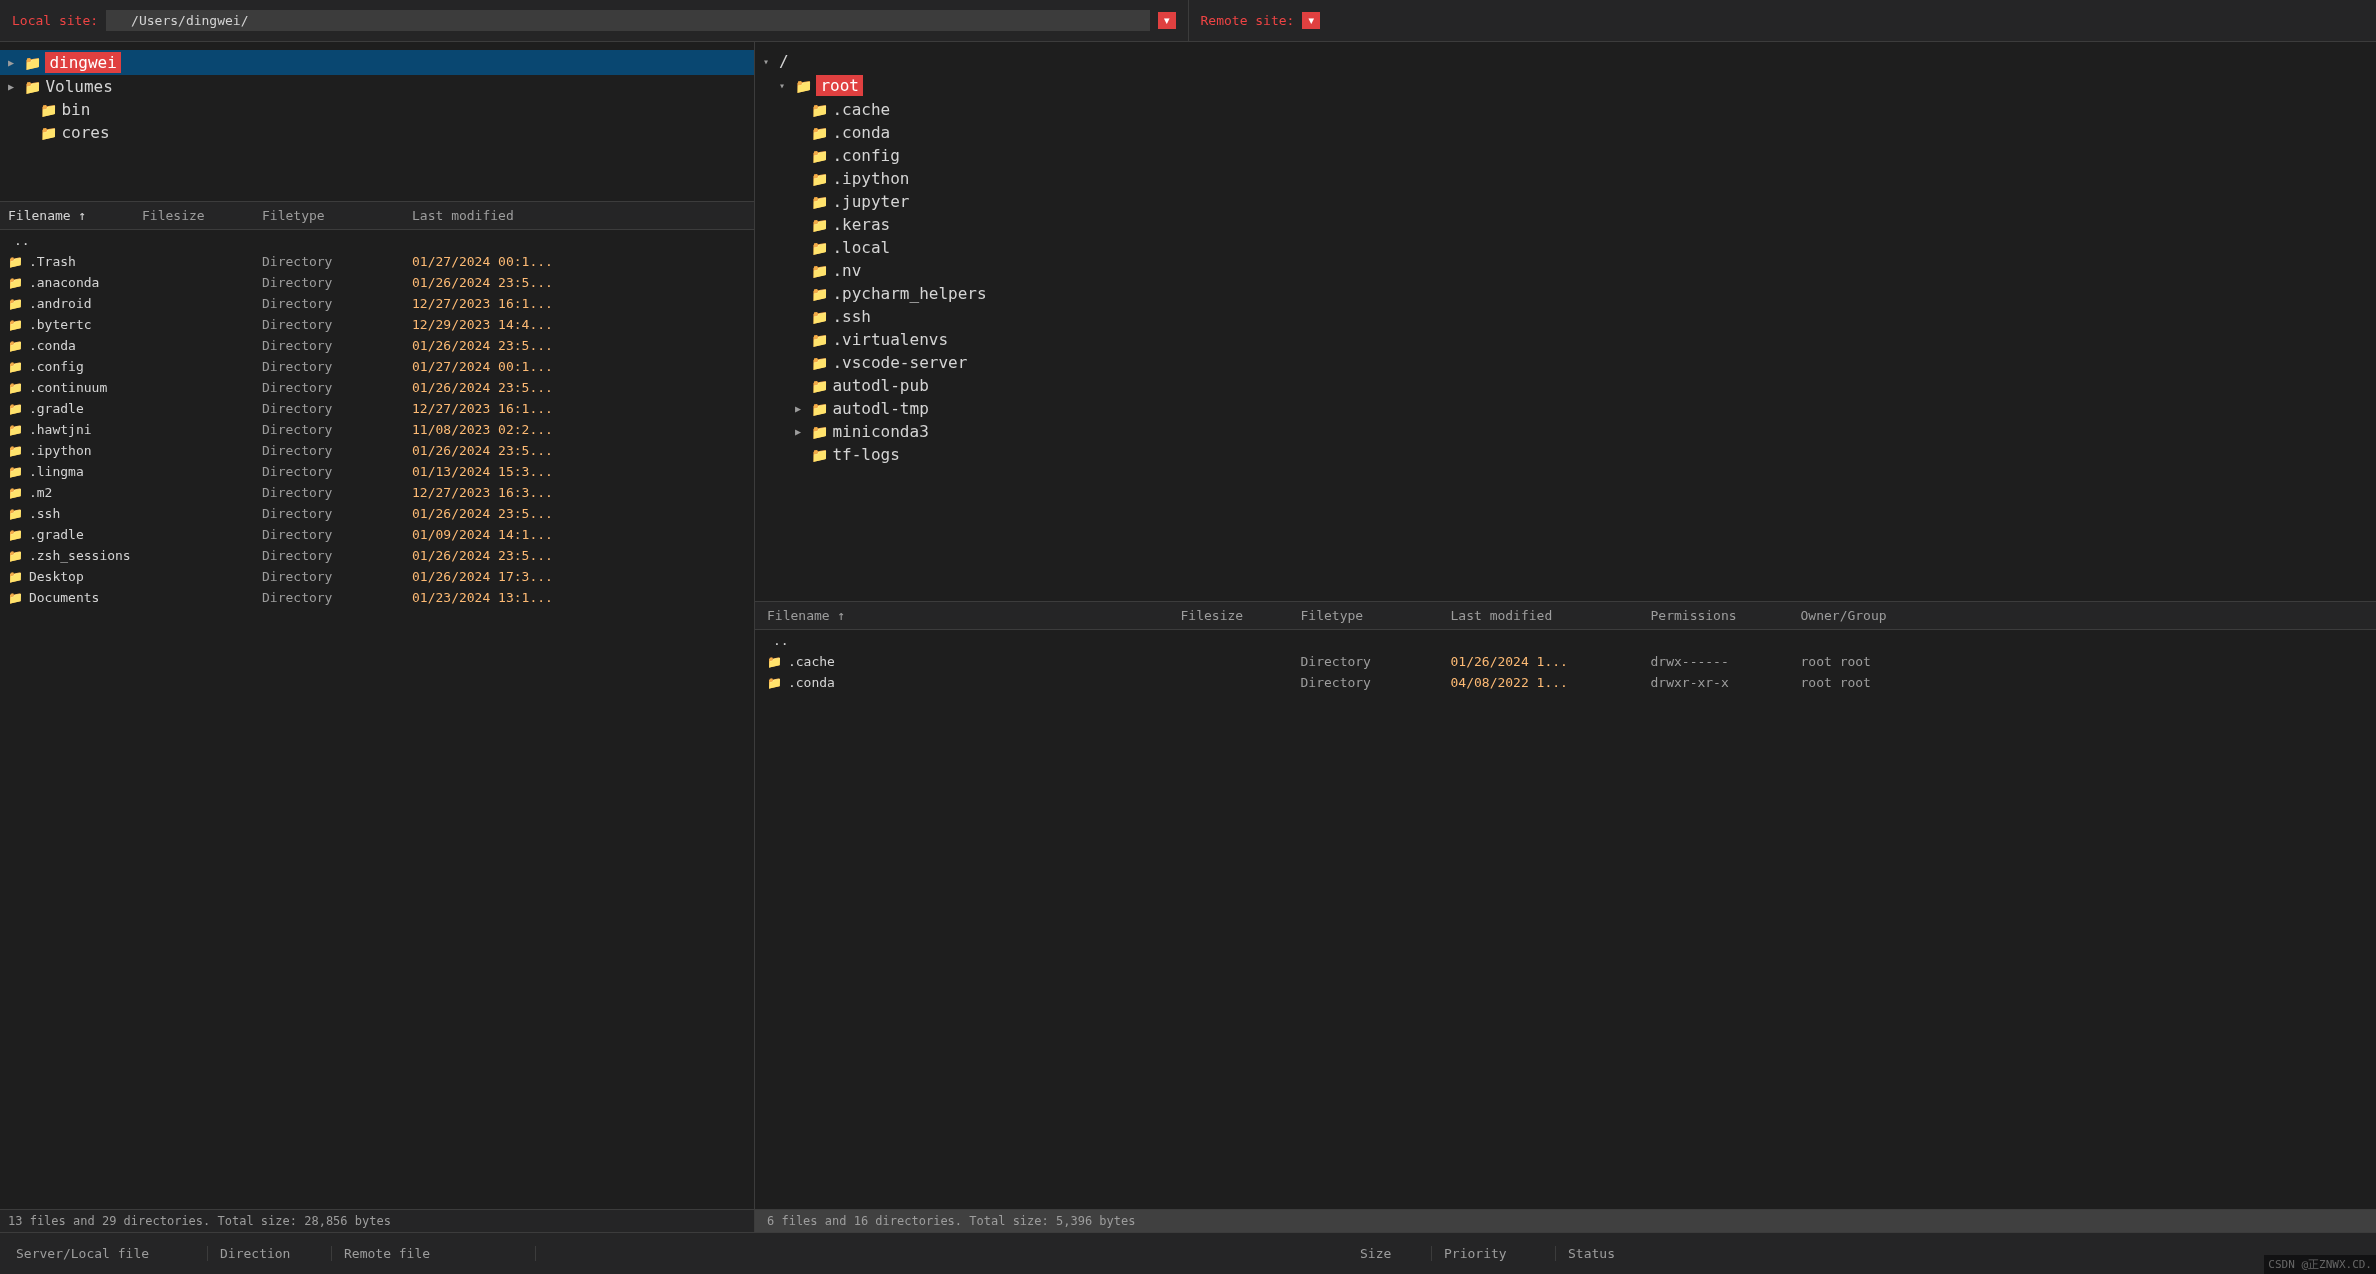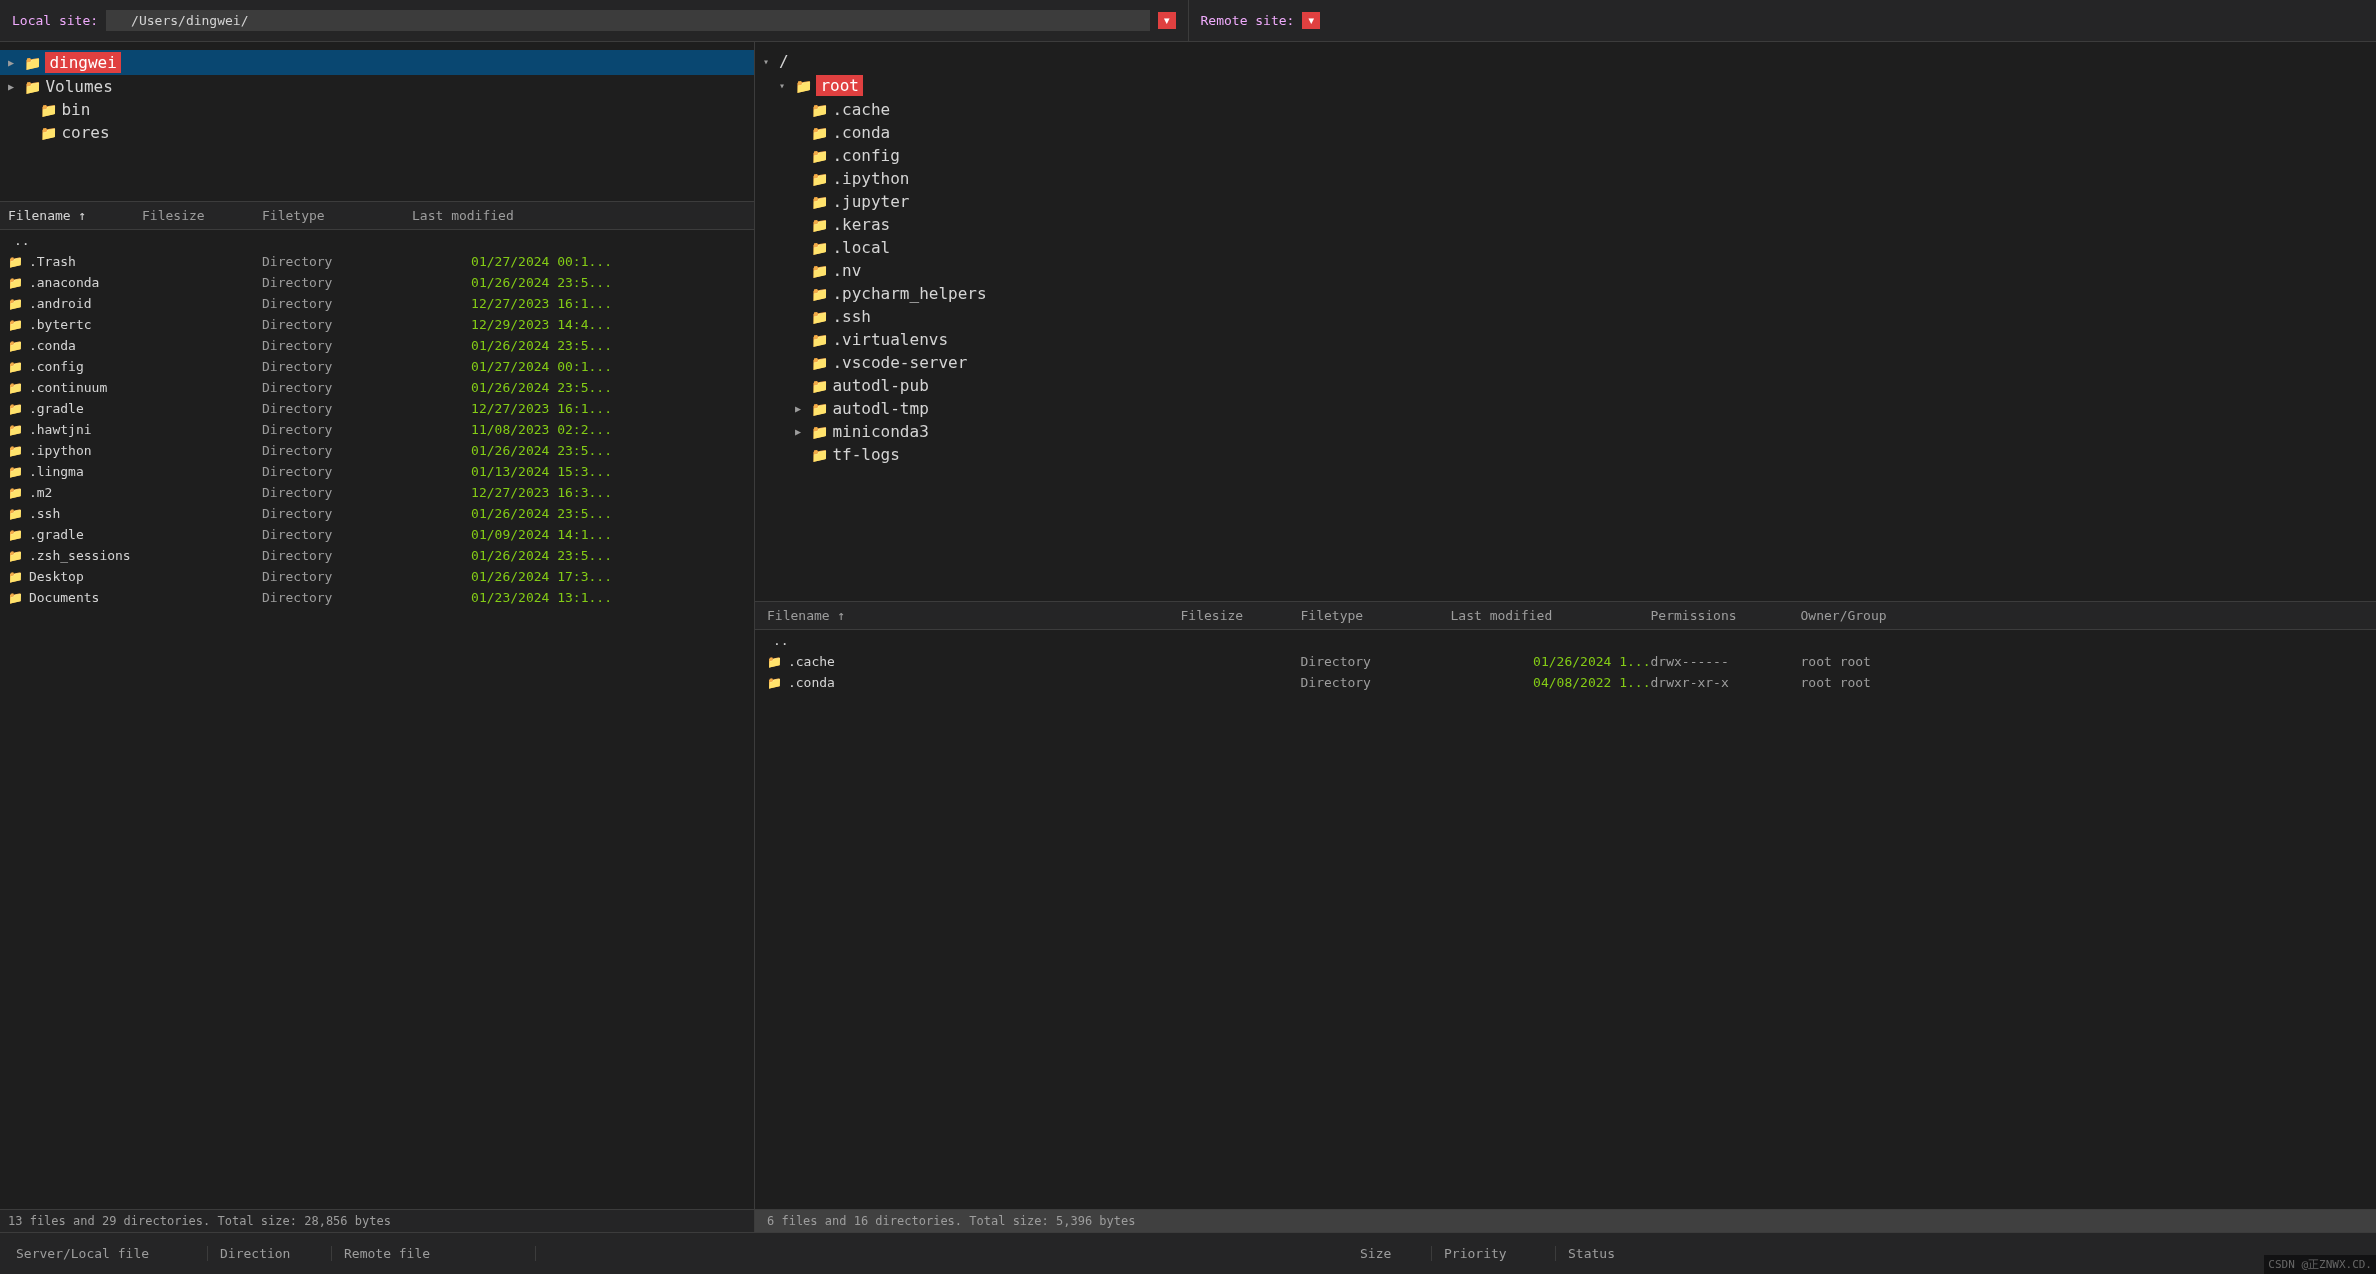--- a/index.html
+++ b/index.html
@@ -26,21 +26,21 @@
       display: flex;
       align-items: center;
       padding: 0 12px;
       gap: 8px;
       flex: 1;
     }
     .site-section.remote {
       border-left: 1px solid #3c3c3c;
     }
     .site-label {
-      color: #f0abfc;
+      color: #ef4444;
       font-size: 13px;
       white-space: nowrap;
     }
     .site-path {
       background: #3c3c3c;
       color: #d4d4d4;
       border: none;
       padding: 3px 25px;
       font-family: inherit;
       font-size: 13px;
@@ -145,21 +145,21 @@
     }
 
     .file-name {
       display: flex;
       align-items: center;
       gap: 6px;
       color: #d4d4d4;
     }
     .file-icon { font-size: 12px; color: #e8c05d; }
     .file-type { color: #9d9d9d; }
-    .file-date { color: #84cc16; text-align: right; }
+    .file-date { color: #fdba74; }
     .file-size { color: #9d9d9d; }
 
     .status-bar-left {
       padding: 4px 8px;
       background: #252526;
       border-top: 1px solid #3c3c3c;
       color: #9d9d9d;
       font-size: 12px;
     }
 

